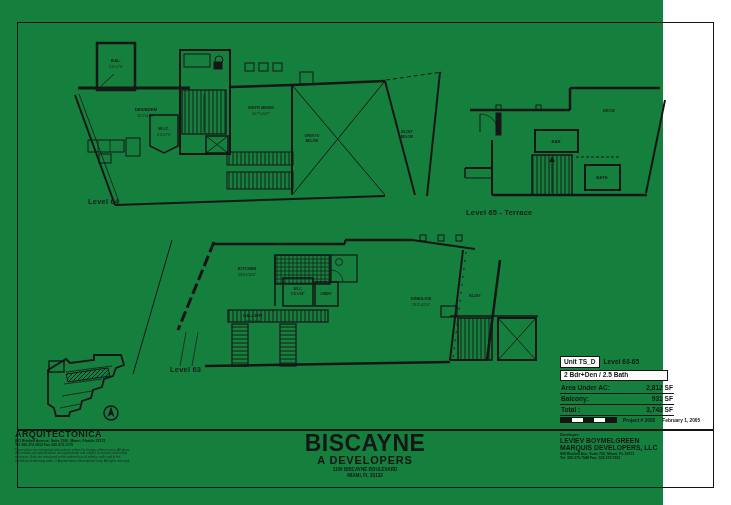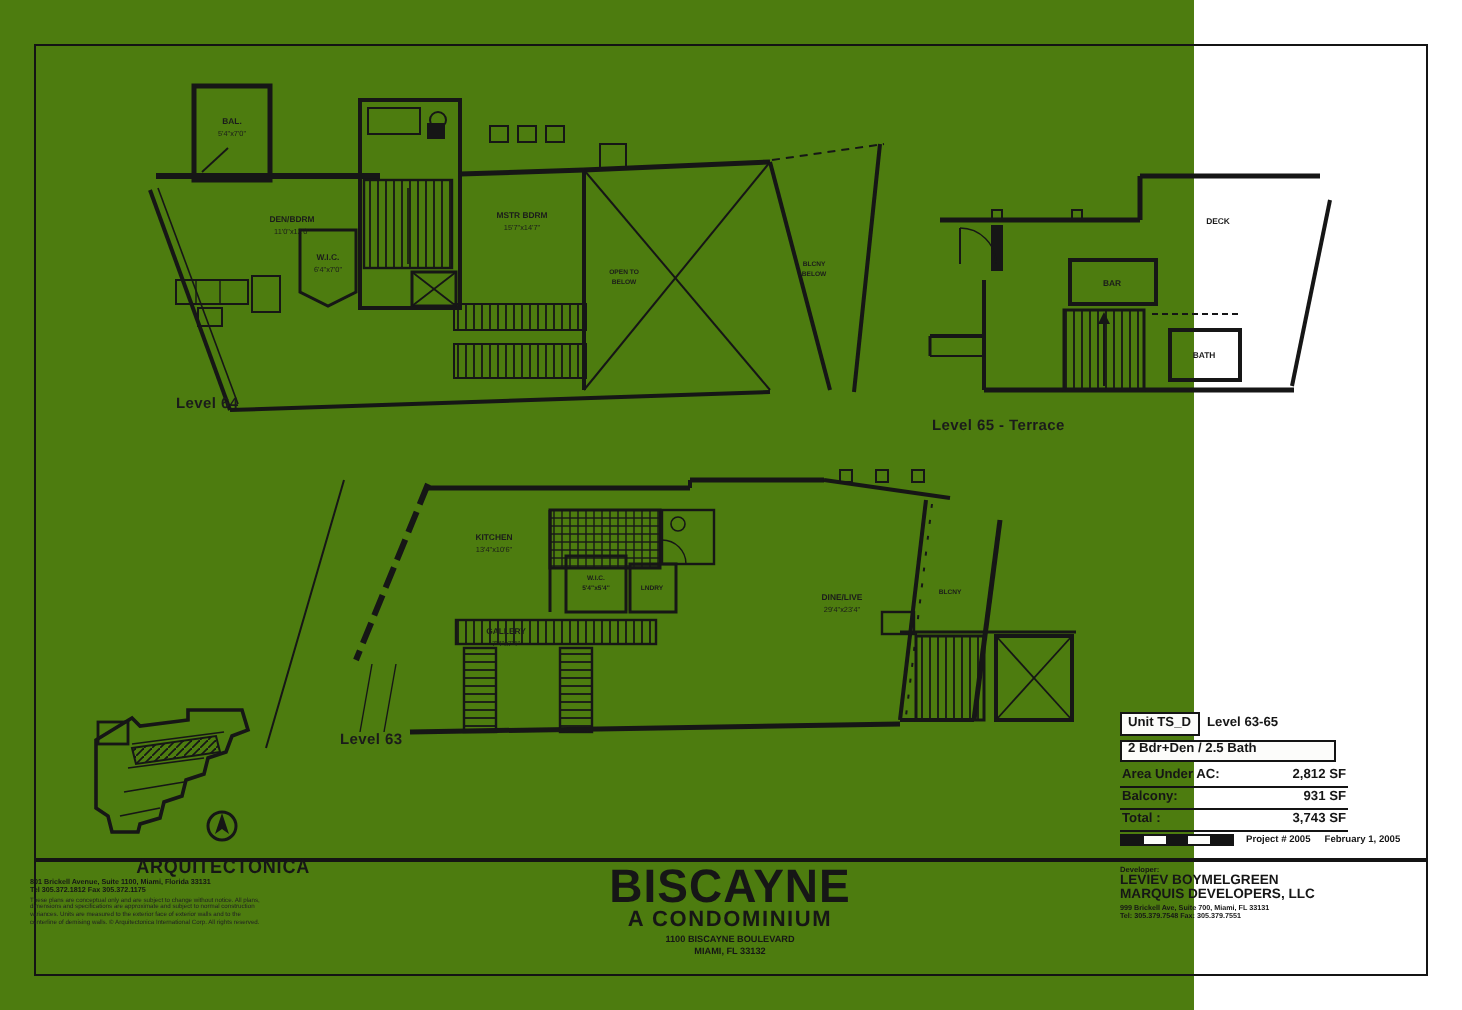--- a/index.html
+++ b/index.html
@@ -1,17 +1,17 @@
 <!DOCTYPE html>
 <html><head>
 <meta charset="utf-8">
 <style>
   html,body{margin:0;padding:0;background:#ffffff;width:731px;height:505px;overflow:hidden;
     font-family:"Liberation Sans",sans-serif;color:#161616;}
-  .sheet{position:relative;width:597px;height:505px;background:#4d7c0f;}
+  .sheet{position:relative;width:663px;height:505px;background:#15803d;}
   .frame{position:absolute;left:17px;top:22px;width:695px;height:464px;border:1.6px solid #141414;}
   .divider{position:absolute;left:17px;top:429px;width:697px;height:1.6px;background:#141414;}
   svg{position:absolute;overflow:visible;}
   svg text{fill:#1b1b1b;font-family:"Liberation Sans",sans-serif;}
   .rl{font-weight:bold;font-size:4.2px;text-anchor:middle;}
   .rd{font-size:3.7px;text-anchor:middle;}
   .rs{font-weight:bold;font-size:3.3px;text-anchor:middle;}
   .lv{font-weight:bold;font-size:7.5px;text-anchor:start;letter-spacing:.2px;}
   
   .unit-table{position:absolute;left:560px;top:356px;width:118px;font-size:6.6px;font-weight:bold;line-height:1;}
@@ -21,21 +21,21 @@
   .ut-r2{margin-bottom:2px;width:100px;}
   .ut-row{display:flex;justify-content:space-between;border-bottom:1px solid #141414;padding:2px 1px 1.5px 1px;width:112px;}
   
   .projmeta{position:absolute;left:560px;top:417px;display:flex;align-items:center;font-size:4.8px;font-weight:bold;}
   .scalebar{display:flex;border:1px solid #141414;height:4px;margin-right:6px;}
   .scalebar div{width:11px;height:4px;}
   .sb-b{background:#141414;} .sb-w{background:#fcfcfa;}
   .projmeta span{margin-right:7px;white-space:nowrap;}
   
   .architect{position:absolute;left:15px;top:428px;width:140px;}
-  .arch-name{font-weight:900;font-size:9px;letter-spacing:.4px;transform:scaleY(1.08);transform-origin:left top;text-align:right;}
+  .arch-name{font-weight:900;font-size:9px;letter-spacing:.4px;transform:scaleY(1.08);transform-origin:left top;}
   .arch-line{font-size:3.6px;font-weight:bold;margin-top:.5px;white-space:nowrap;}
   .arch-disc{font-size:3.1px;line-height:1.25;margin-top:1.5px;color:#222;filter:blur(.15px);}
   .titleblock{position:absolute;left:255px;top:433px;width:220px;text-align:center;}
   .tb-name{font-size:23px;font-weight:bold;letter-spacing:.5px;line-height:.95;transform:scaleY(1.02);}
   .tb-sub{font-size:11px;font-weight:bold;letter-spacing:.8px;line-height:1.05;}
   .tb-a{font-size:4.6px;font-weight:bold;line-height:1.25;margin-top:1px;}
   .developer{position:absolute;left:560px;top:433px;width:155px;}
   .dev-h{font-size:3.8px;font-weight:bold;}
   .dev-n{font-size:6.8px;font-weight:900;line-height:1.05;}
   .dev-l{font-size:3.6px;font-weight:bold;margin-top:.5px;white-space:nowrap;}
@@ -286,21 +286,21 @@
     <div class="arch-disc">
       <div>These plans are conceptual only and are subject to change without notice. All plans,</div>
       <div>dimensions and specifications are approximate and subject to normal construction</div>
       <div>variances. Units are measured to the exterior face of exterior walls and to the</div>
       <div>centerline of demising walls. © Arquitectonica International Corp. All rights reserved.</div>
     </div>
   </div>
 
   <div class="titleblock">
     <div class="tb-name">BISCAYNE</div>
-    <div class="tb-sub">A CONDOMINIUM</div>
+    <div class="tb-sub">A DEVELOPERS</div>
     <div class="tb-a">
       <div>1100 BISCAYNE BOULEVARD</div>
       <div>MIAMI, FL 33132</div>
     </div>
   </div>
 
   <div class="developer">
     <div class="dev-h">Developer:</div>
     <div class="dev-n">LEVIEV BOYMELGREEN</div>
     <div class="dev-n">MARQUIS DEVELOPERS, LLC</div>

